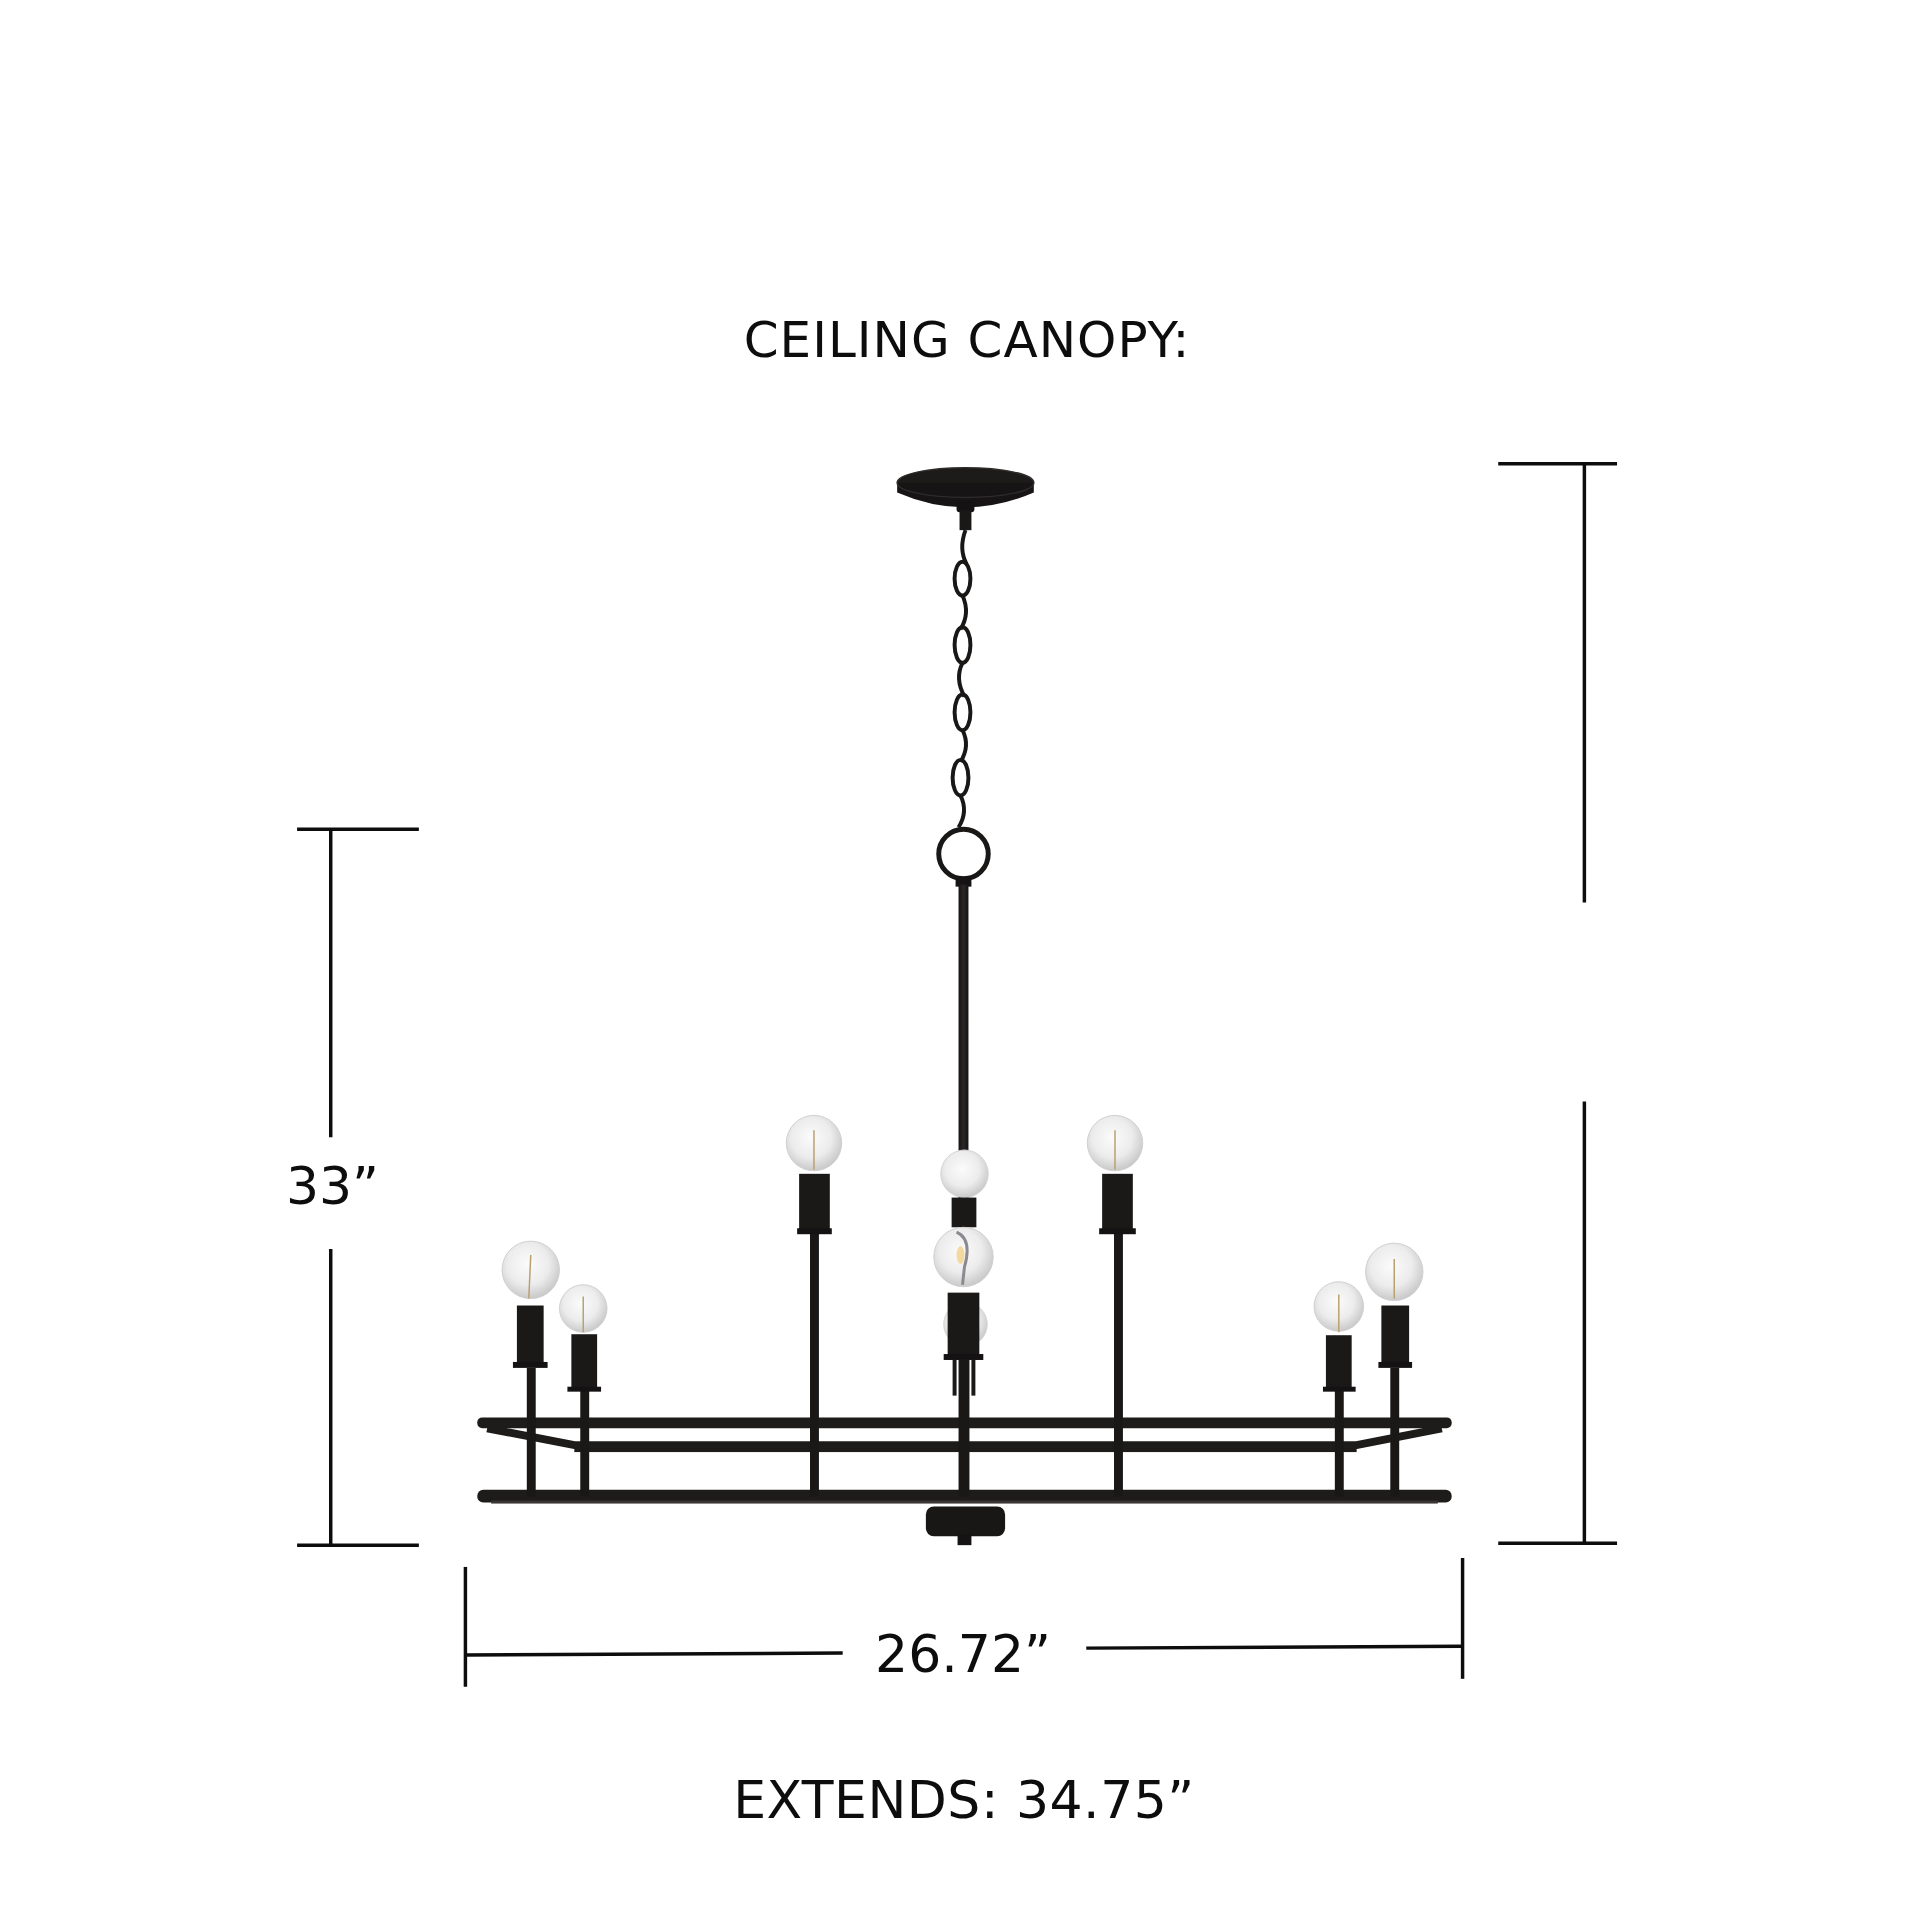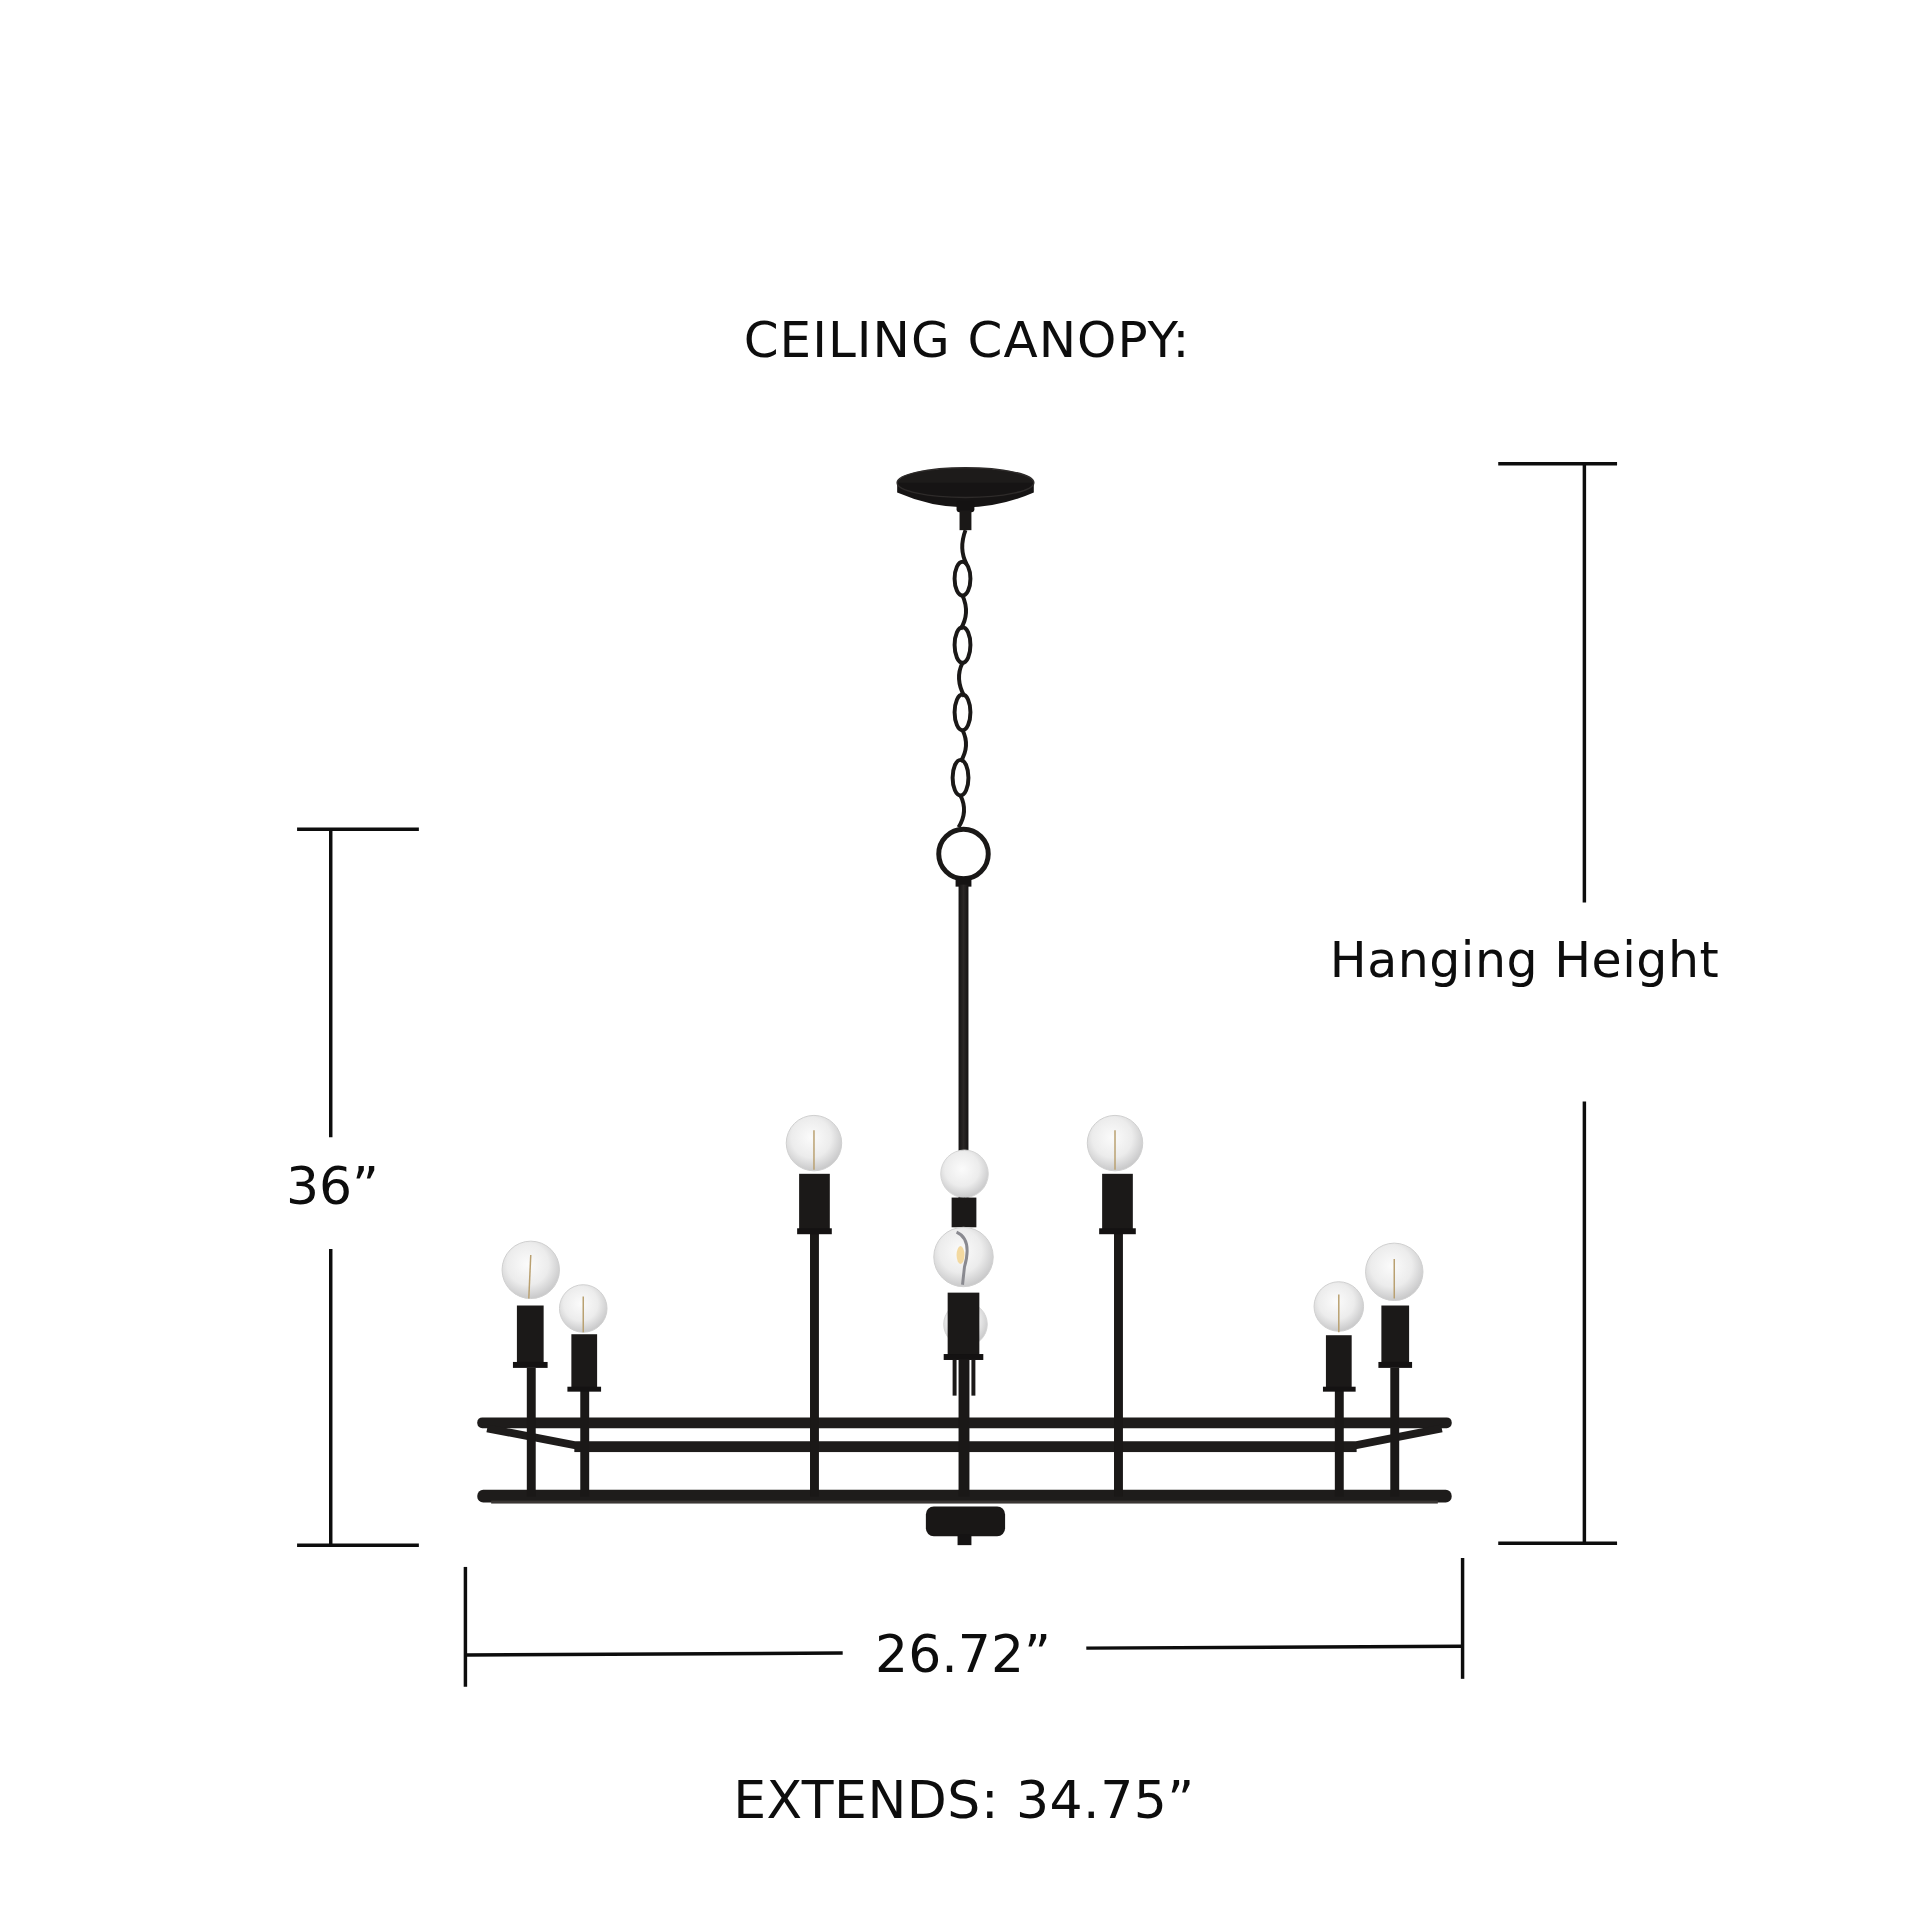--- a/index.html
+++ b/index.html
@@ -163,20 +163,19 @@
         <circle cx="1408" cy="1245" r="29" fill="url(#bulbGrad)" stroke="#cfcfcf" stroke-width="1"></circle>
         <path d="M1408 1232 L1408 1272" stroke="#b9a070" stroke-width="1.5"></path>
         <rect x="1395" y="1279" width="28" height="58" fill="#1b1918"></rect>
         <rect x="1392" y="1336" width="34" height="6" fill="#141212"></rect>
       </g>
     </g>
   </svg>
 
   <div class="lbl canopy-title">CEILING CANOPY:</div>
 
-  <div class="lbl hang-1">Hanging Height</div>
 
-  <div class="lbl height-lbl">36”</div>
+  <div class="lbl height-lbl">33”</div>
   <div class="lbl width-lbl">26.72”</div>
 
   <div class="lbl extends-lbl">EXTENDS: 34.75”</div>
 </div>
 
 
 </body></html>

